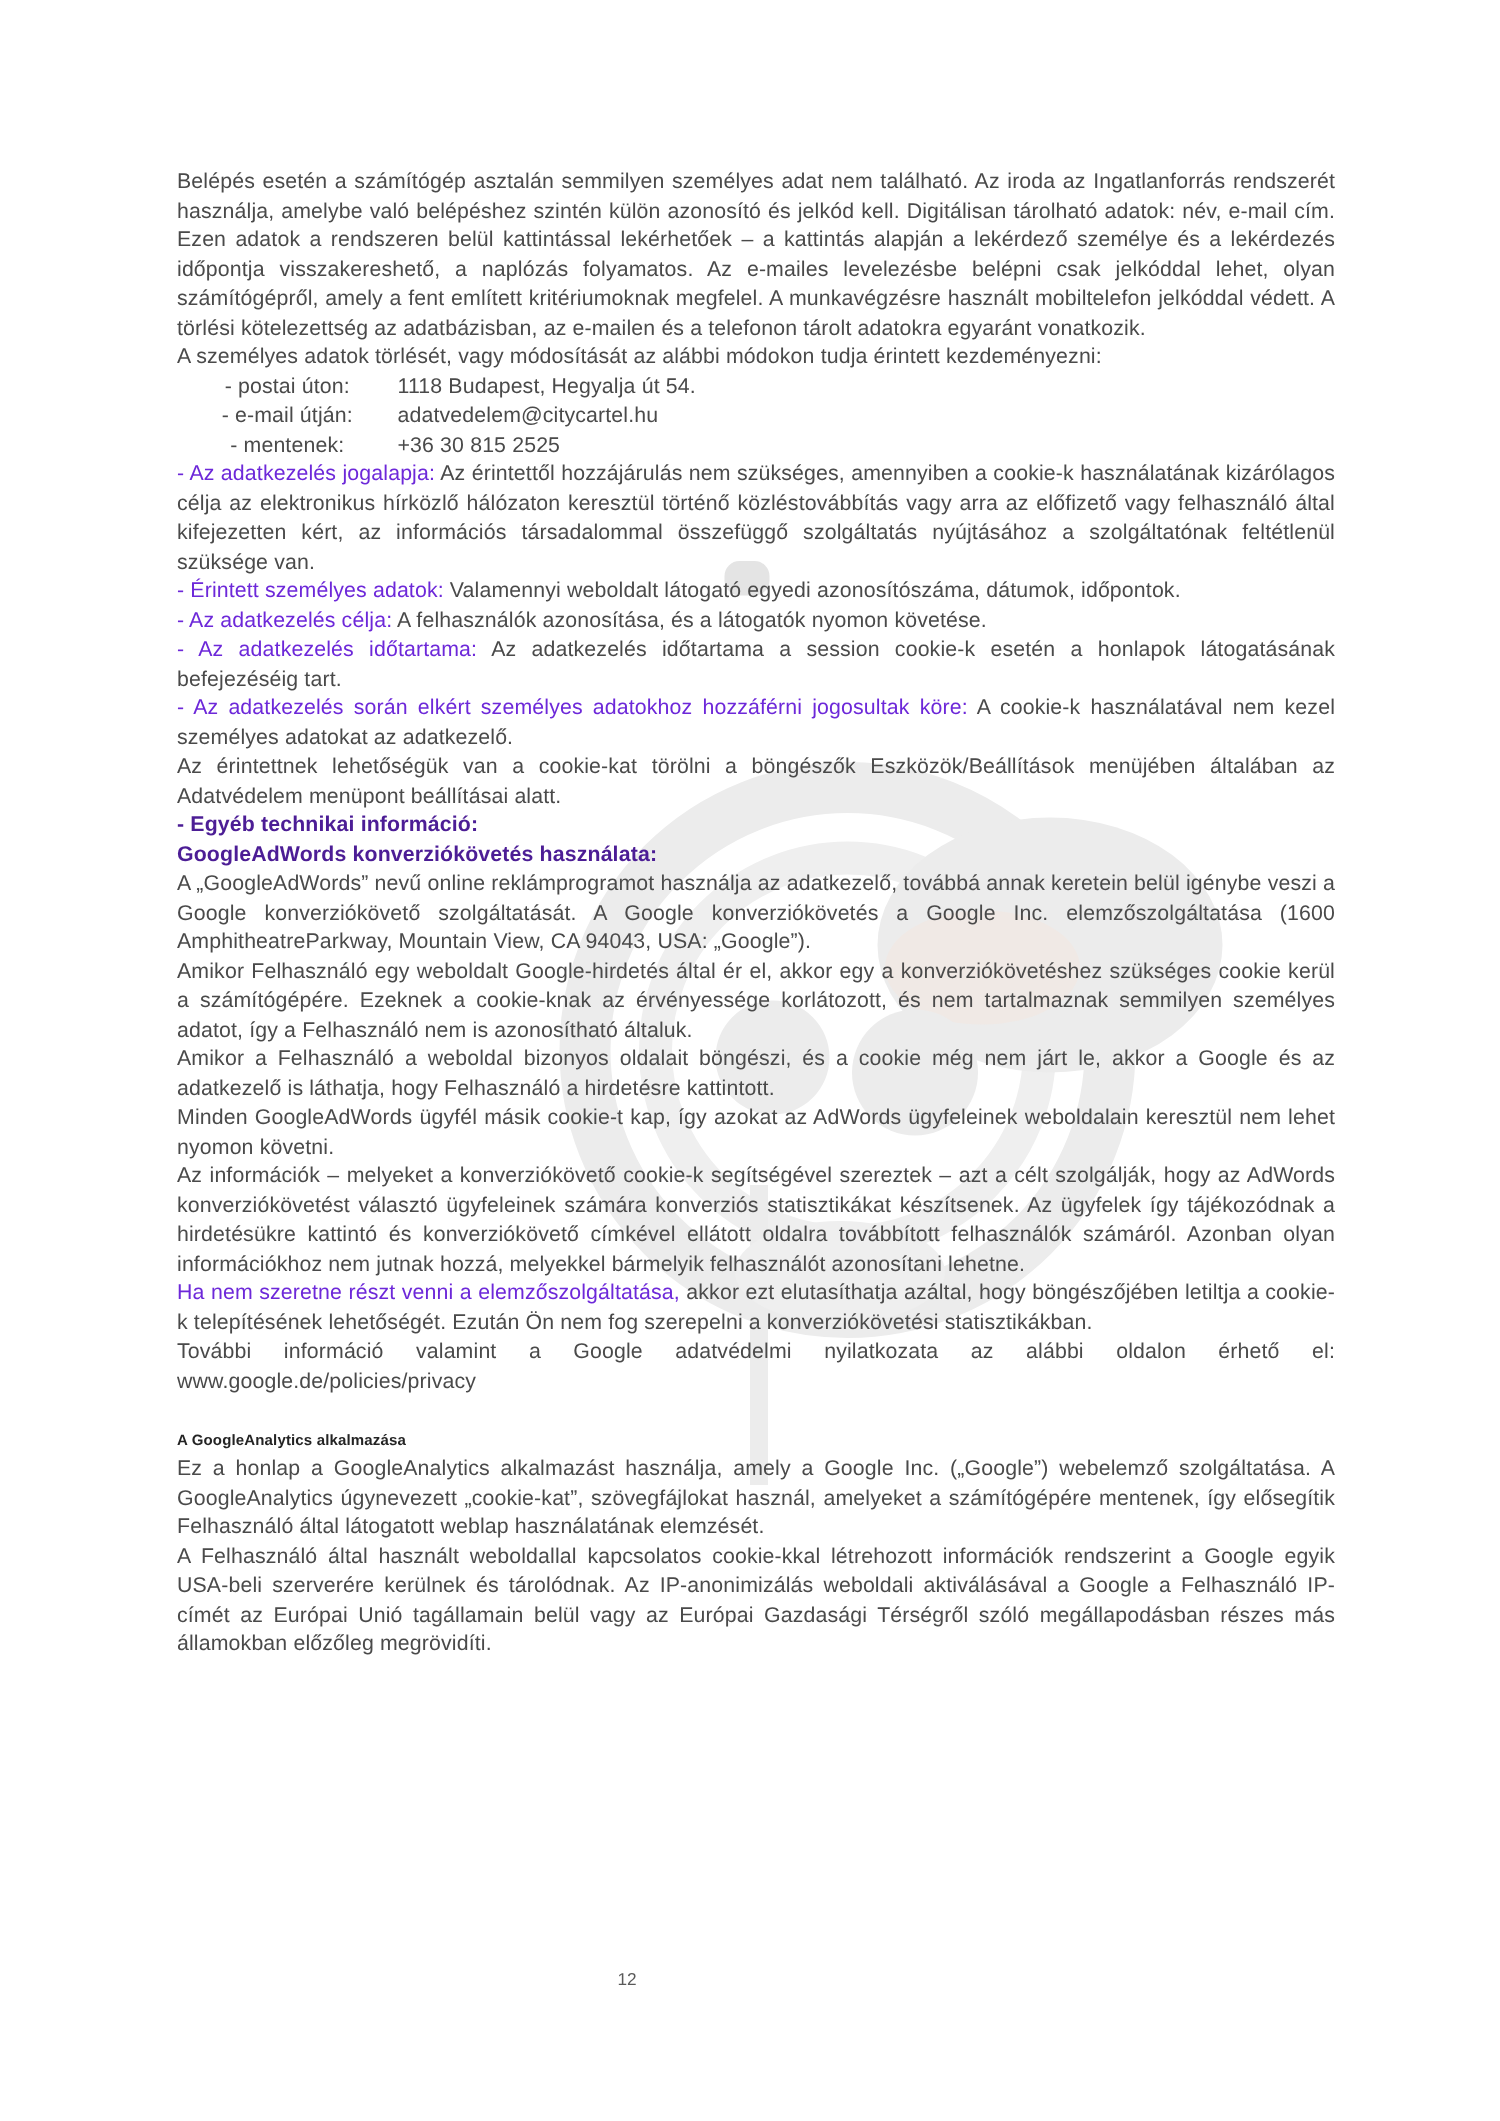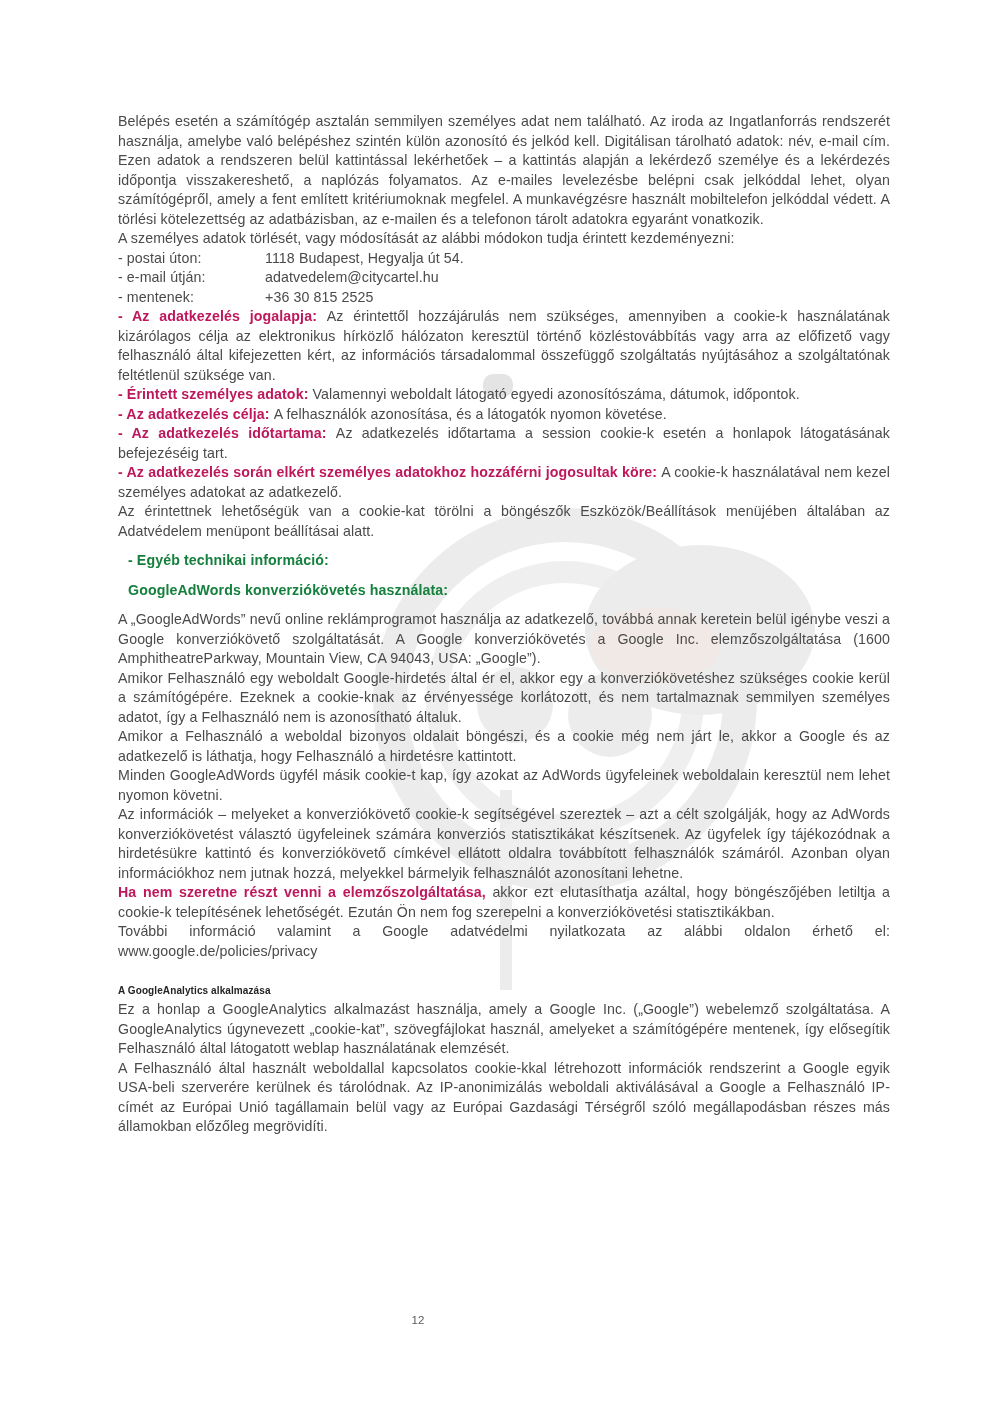--- a/index.html
+++ b/index.html
@@ -31,26 +31,27 @@
     z-index: 1;
     font-size: 14.2px;
     line-height: 19.5px;
     letter-spacing: 0.1px;
   }
   .para {
     margin: 0;
     text-align: justify;
   }
   .para b, .lead {
-    color: #be185d;
-    font-weight: bold;
+    color: #6d28d9;
+    font-weight: normal;
   }
   .contact-row {
     display: flex;
     margin: 0;
+    text-align: center;
   }
   .contact-label {
     width: 147px;
     flex: none;
   }
   .sec-heading {
     margin: 19.5px 0 0 0;
     font-size: 14.6px;
     line-height: 19.5px;
     font-weight: bold;
@@ -61,23 +62,23 @@
     width: 67px;
   }
   .sub-heading {
     margin: 19.5px 0 0 0;
     font-size: 10px;
     line-height: 19.5px;
     font-weight: bold;
     color: #242424;
   }
   .bold-line {
-    margin: 10px;
+    margin: 0;
     font-weight: bold;
-    color: #15803d;
+    color: #4c1d95;
   }
   .page-footer {
     position: absolute;
     left: 0;
     top: 1314px;
     width: 836px;
     text-align: center;
     font-size: 11.5px;
     color: #5a5a5a;
     z-index: 1;

